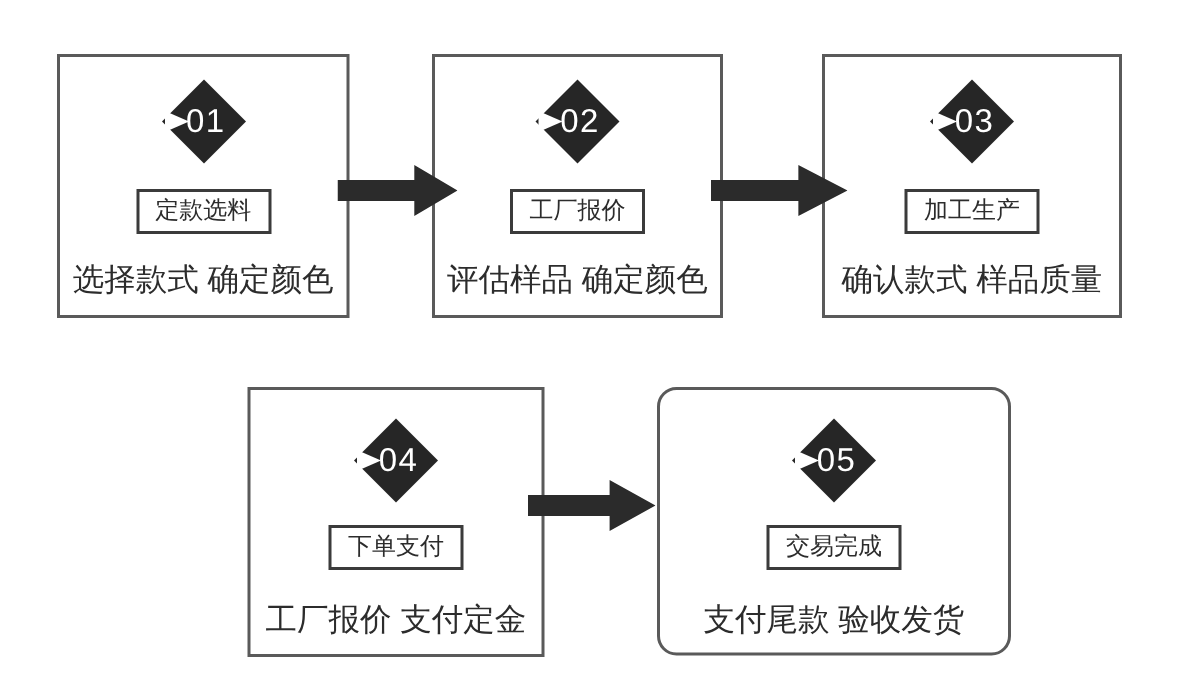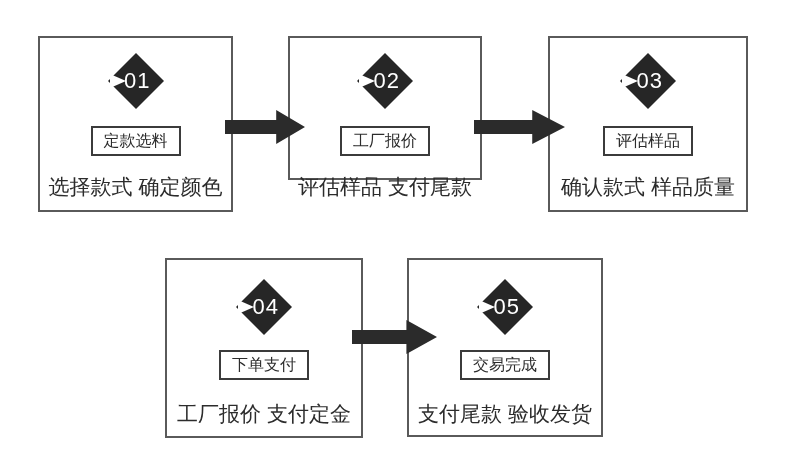--- a/index.html
+++ b/index.html
@@ -11,24 +11,24 @@
   }
   .canvas{position:relative;width:790px;height:463px;background:var(--background,#ffffff);}
 
   .step{
     position:absolute;
     background:var(--background,#ffffff);
     border:2px solid var(--box-border,#5a5a5a);
     box-sizing:border-box;
   }
   .s1{left:38px;top:36px;width:195px;height:176px;}
-  .s2{left:288px;top:36px;width:194px;height:144px;}
+  .s2{left:288px;top:36px;width:194px;height:176px;}
   .s3{left:548px;top:36px;width:200px;height:176px;}
   .s4{left:165px;top:258px;width:198px;height:180px;text-decoration:underline;}
-  .s5{left:407px;top:258px;width:196px;height:179px;}
+  .s5{left:438px;top:258px;width:236px;height:179px;border-radius:13px;}
 
   .diamond{
     position:absolute;left:50%;top:14px;
     width:58px;height:58px;
     transform:translateX(-50%);
   }
   .row2 .diamond{top:18px;}
   .diamond svg{display:block;width:100%;height:100%;}
   .diamond .num{
     position:absolute;left:53%;top:50%;
@@ -81,32 +81,32 @@
 
   <div class="step s2">
     <div class="diamond">
       <svg viewBox="0 0 58 58" aria-hidden="true">
         <polygon points="29,1 57,29 29,57 1,29" fill="var(--diamond-fill,#262626)"></polygon>
         <polygon points="3,22 19,29 3,36" fill="var(--background,#ffffff)"></polygon>
       </svg>
       <span class="num">02</span>
     </div>
     <div class="title-box">工厂报价</div>
-    <div class="subtitle">评估样品 支付尾款</div>
+    <div class="subtitle">评估样品 确定颜色</div>
   </div>
 
   <div class="step s3">
     <div class="diamond">
       <svg viewBox="0 0 58 58" aria-hidden="true">
         <polygon points="29,1 57,29 29,57 1,29" fill="var(--diamond-fill,#262626)"></polygon>
         <polygon points="3,22 19,29 3,36" fill="var(--background,#ffffff)"></polygon>
       </svg>
       <span class="num">03</span>
     </div>
-    <div class="title-box">评估样品</div>
+    <div class="title-box">加工生产</div>
     <div class="subtitle">确认款式 样品质量</div>
   </div>
 
   <div class="step s4 row2">
     <div class="diamond">
       <svg viewBox="0 0 58 58" aria-hidden="true">
         <polygon points="29,1 57,29 29,57 1,29" fill="var(--diamond-fill,#262626)"></polygon>
         <polygon points="3,22 19,29 3,36" fill="var(--background,#ffffff)"></polygon>
       </svg>
       <span class="num">04</span>

